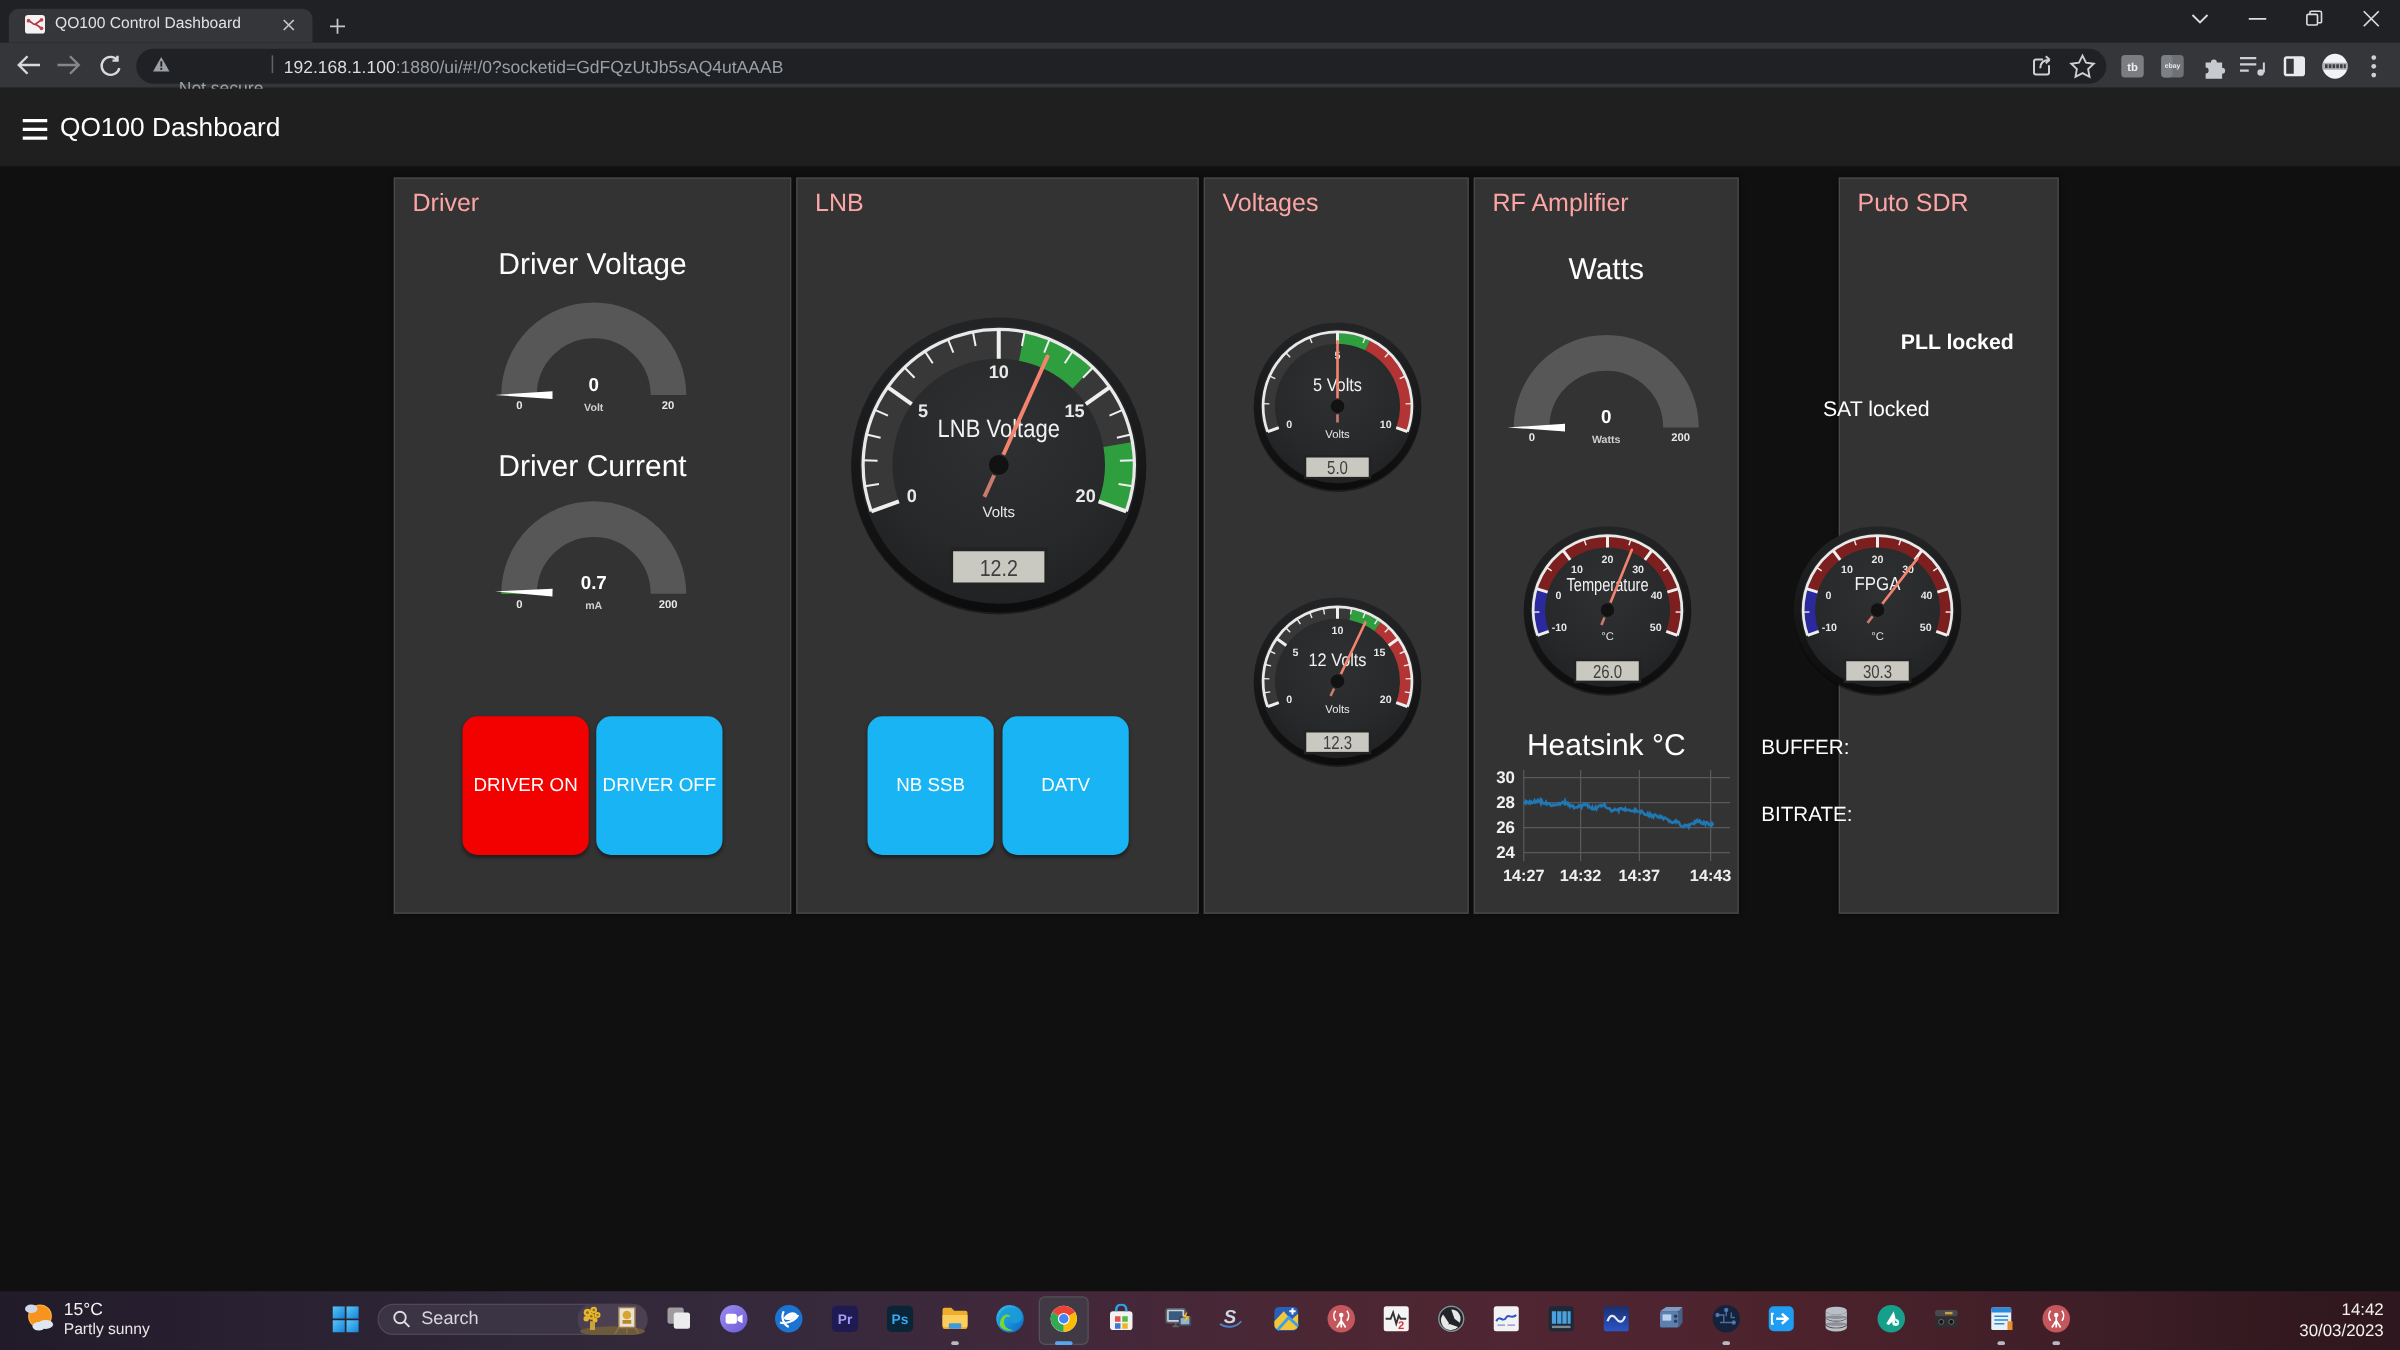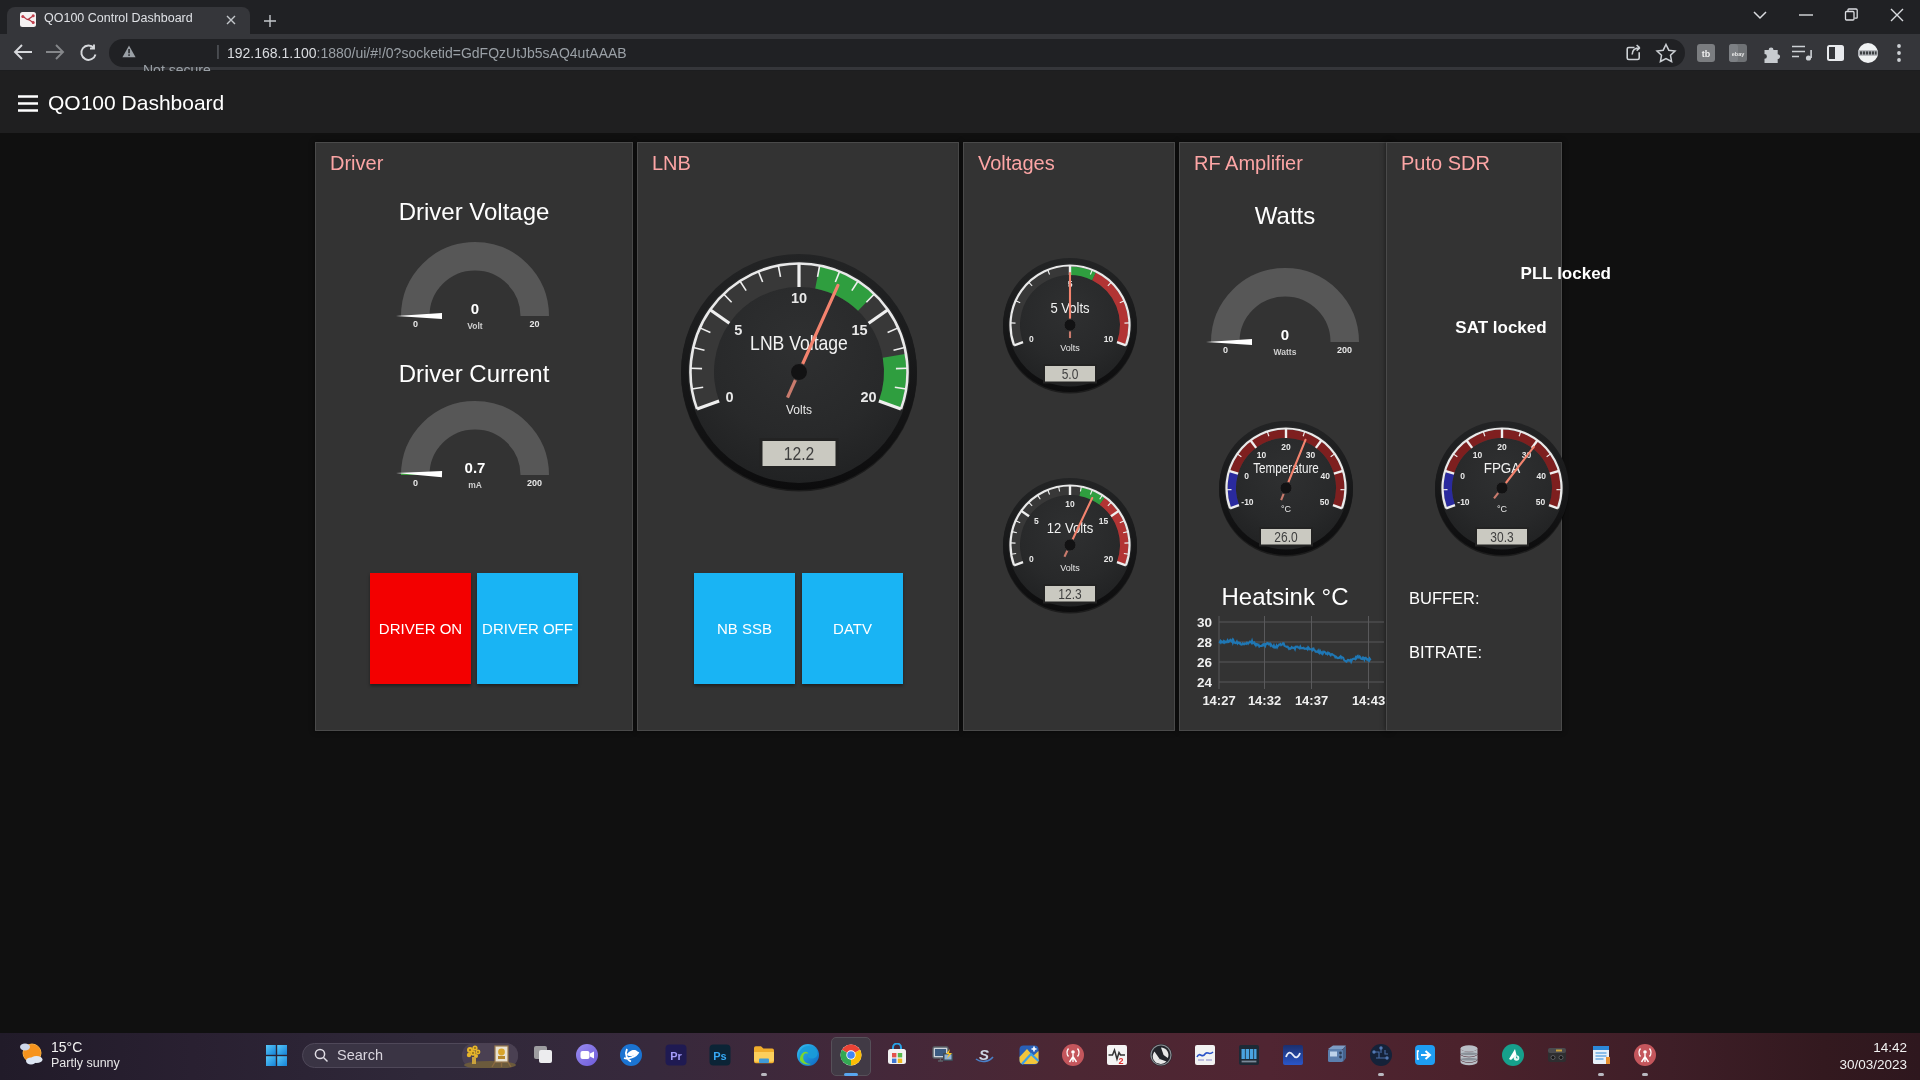--- a/index.html
+++ b/index.html
@@ -4,21 +4,21 @@
 html,body{width:1920px;height:1080px;overflow:hidden;background:#101010;font-family:"Liberation Sans",sans-serif}
 .abs{position:absolute}
 .titlebar{position:absolute;left:0;top:0;width:1920px;height:34px;background:#202124}
 .tab{position:absolute;left:7px;top:7px;width:243px;height:27px;background:#35363a;border-radius:8px 8px 0 0}
 .toolbar{position:absolute;left:0;top:34px;width:1920px;height:37px;background:#35363a;border-bottom:1px solid #1c1d1f}
 .omni{position:absolute;left:109px;top:4.5px;width:1576px;height:28px;background:#202124;border-radius:14px}
 .appbar{position:absolute;left:0;top:71px;width:1920px;height:62px;background:#1f1f20}
 .panel{position:absolute;top:142px;height:589px;background:#333333;border:1px solid #4a4a4a;box-shadow:0 0 5px rgba(0,0,0,0.6)}
 .ptitle{position:absolute;left:14px;top:9px;font-size:20px;color:#fca5a5}
 .h20{position:absolute;font-size:24px;color:#fff;text-align:center;width:100%}
-.btn{position:absolute;width:101px;height:111px;color:#fff;font-size:15px;display:flex;align-items:center;justify-content:center;border-radius:0;box-shadow:0 2px 3px rgba(0,0,0,0.4)}
+.btn{position:absolute;width:101px;height:111px;color:#fff;font-size:15px;display:flex;align-items:center;justify-content:center;border-radius:12px;box-shadow:0 2px 3px rgba(0,0,0,0.4)}
 .tbar{position:absolute;left:0;top:1033px;width:1920px;height:47px;background:linear-gradient(90deg,#211b29 0%,#292031 10%,#2f2839 22%,#37293c 34%,#43283a 45%,#4c2733 56%,#502532 66%,#4b222c 76%,#3e1e27 87%,#33191f 95%,#2e171e 100%)}
 .ticon{position:absolute;top:1043px;width:24px;height:24px}
 </style></head><body>
 
 <div class="titlebar"></div>
 <div class="tab"></div>
 <svg class="abs" style="left:20px;top:12px" width="16" height="15" viewBox="0 0 16 15">
 <rect x="0" y="0" width="16" height="15" rx="2.5" fill="#f5f2f2"></rect>
 <path d="M2 4.5 C5 4.5 5.5 7.5 8 7.5 M8 7.5 C10.5 7.5 11 10.5 14 10.5 M8 7.5 L13 4" stroke="#b03540" stroke-width="1.3" fill="none"></path>
 <circle cx="2.8" cy="4.5" r="1.5" fill="#c4414e"></circle>
@@ -100,21 +100,21 @@
   </div>
 <div class="panel" style="left:637px;width:322px">
     <div class="ptitle">LNB</div>
   </div>
 <div class="panel" style="left:963px;width:212px">
     <div class="ptitle">Voltages</div>
   </div>
 <div class="panel" style="left:1179px;width:212px">
     <div class="ptitle">RF Amplifier</div>
   </div>
-<div class="panel" style="left:1386px;width:176px">
+<div class="panel" style="left:1471px;width:176px">
     <div class="ptitle">Puto SDR</div>
   </div>
 <div class="h20" style="left:315px;top:198px;width:318px">Driver Voltage</div>
 <svg class="abs" style="left:389.5px;top:223.5px" width="170" height="110" viewBox="0 0 170 110">
 <path d="M25.25 92 A59.75 59.75 0 0 1 144.75 92" fill="none" stroke="#575757" stroke-width="28.5"></path>
 <g transform="rotate(0 85.0 92)">
       <polygon points="6.0,92 52.0,88.9 52.0,95.1" fill="#fff"></polygon>
     </g>
 <text x="85.0" y="84" font-size="15" font-weight="bold" fill="#fff" text-anchor="middle" dominant-baseline="central">0</text>
 <text x="85.0" y="101.5" font-size="8.5" font-weight="bold" fill="#cfcfcf" text-anchor="middle" dominant-baseline="central">Volt</text>
@@ -364,21 +364,21 @@
 <text x="27" y="34" font-size="13.5" font-weight="bold" fill="#f0f0f0" text-anchor="end" dominant-baseline="central">28</text>
 <text x="27" y="54" font-size="13.5" font-weight="bold" fill="#f0f0f0" text-anchor="end" dominant-baseline="central">26</text>
 <text x="27" y="74" font-size="13.5" font-weight="bold" fill="#f0f0f0" text-anchor="end" dominant-baseline="central">24</text>
 <text x="34" y="92" font-size="13" font-weight="bold" fill="#f0f0f0" text-anchor="middle" dominant-baseline="central">14:27</text>
 <text x="79.5" y="92" font-size="13" font-weight="bold" fill="#f0f0f0" text-anchor="middle" dominant-baseline="central">14:32</text>
 <text x="126.5" y="92" font-size="13" font-weight="bold" fill="#f0f0f0" text-anchor="middle" dominant-baseline="central">14:37</text>
 <text x="183.5" y="92" font-size="13" font-weight="bold" fill="#f0f0f0" text-anchor="middle" dominant-baseline="central">14:43</text>
 <polyline points="34,33.96 34.66,34.38 35.32,33.05 35.98,34.53 36.64,33.3 37.3,33.71 37.97,34.49 38.63,33.29 39.29,34.49 39.95,33.43 40.61,34.35 41.27,34.27 41.93,33.37 42.59,32.3 43.25,34.1 43.91,33.81 44.57,32.73 45.23,31.87 45.9,32.81 46.56,33.37 47.22,32.02 47.88,34.6 48.54,32.65 49.2,34.3 49.86,34.84 50.52,35.07 51.18,34.74 51.84,33.58 52.5,35.4 53.17,34.52 53.83,34.53 54.49,35.39 55.15,35.09 55.81,36.52 56.47,36.69 57.13,36.47 57.79,35.4 58.45,36.16 59.11,36.31 59.77,35.46 60.43,35.66 61.1,35.91 61.76,34.48 62.42,34.58 63.08,35.62 63.74,34.62 64.4,34.6 65.06,33.55 65.72,33.78 66.38,34.78 67.04,32.84 67.7,35.15 68.37,34.76 69.03,34.27 69.69,36.24 70.35,35.75 71.01,37.31 71.67,36.07 72.33,36.21 72.99,37.1 73.65,36.7 74.31,38.55 74.97,37.95 75.63,38.06 76.3,37.88 76.96,37.98 77.62,36.77 78.28,36.28 78.94,37.28 79.6,36.57 80.26,37.92 80.92,36.04 81.58,35.97 82.24,34.85 82.9,35.08 83.57,36.26 84.23,35.83 84.89,35.48 85.55,37.54 86.21,36.78 86.87,37.92 87.53,38.44 88.19,38.97 88.85,37.5 89.51,39.55 90.17,39.62 90.83,39.05 91.5,37.54 92.16,39.33 92.82,38.11 93.48,37.59 94.14,36.46 94.8,36.37 95.46,35.99 96.12,37.25 96.78,36.64 97.44,36.52 98.1,35.16 98.77,35.36 99.43,37.85 100.09,38.17 100.75,38.42 101.41,38.81 102.07,38.54 102.73,38.66 103.39,39.9 104.05,40.97 104.71,40.28 105.37,40.8 106.03,40.24 106.7,39.14 107.36,39.73 108.02,40.1 108.68,39.74 109.34,39.49 110,41.02 110.66,38.73 111.32,38.94 111.98,38.6 112.64,38.71 113.3,39.67 113.97,39.56 114.63,40.24 115.29,38.76 115.95,40.16 116.61,40.21 117.27,39.95 117.93,40.18 118.59,39.83 119.25,40.69 119.91,40.93 120.57,40.65 121.23,40.88 121.9,40.31 122.56,41.3 123.22,39.2 123.88,39.99 124.54,41.31 125.2,41.14 125.86,41.15 126.52,41.36 127.18,42.24 127.84,40.61 128.5,40.49 129.17,42.11 129.83,42.32 130.49,43.61 131.15,43.82 131.81,43.45 132.47,43.9 133.13,42.69 133.79,44.68 134.45,45.26 135.11,42.96 135.77,44.17 136.43,45.27 137.1,44.34 137.76,45.79 138.42,44.6 139.08,43.54 139.74,43.95 140.4,44.49 141.06,45.73 141.72,45.56 142.38,46.19 143.04,44.73 143.7,45.55 144.37,45.23 145.03,46.73 145.69,47.33 146.35,46.12 147.01,46 147.67,46.67 148.33,47.12 148.99,47.41 149.65,47.9 150.31,49.34 150.97,48.69 151.63,49.22 152.3,50.18 152.96,50.29 153.62,49.75 154.28,49.91 154.94,48.89 155.6,48.31 156.26,50.02 156.92,49.12 157.58,49.37 158.24,49.84 158.9,51.75 159.57,52.51 160.23,52.87 160.89,53.33 161.55,53.69 162.21,52.63 162.87,51.85 163.53,51.94 164.19,52.82 164.85,52.3 165.51,51.86 166.17,53.66 166.83,52.1 167.5,51.11 168.16,51.01 168.82,50.65 169.48,50.93 170.14,51.27 170.8,49.25 171.46,50 172.12,48.35 172.78,47.89 173.44,49.55 174.1,49.7 174.77,48.44 175.43,49.18 176.09,50.79 176.75,51.06 177.41,51.16 178.07,49.37 178.73,49.77 179.39,51.62 180.05,49.98 180.71,49.71 181.37,50.68 182.03,51.61 182.7,51.22 183.36,52.44 184.02,52.87 184.68,50.51 185.34,51.48 186,51.93" fill="none" stroke="#1f77b4" stroke-width="2"></polyline>
 </svg>
 <div class="abs" style="left:1395px;top:264px;width:216px;text-align:right;font-size:17px;font-weight:bold;color:#fff">PLL locked</div>
-<div class="abs" style="left:1395px;top:318px;width:212px;text-align:center;font-size:17px;font-weight:bold;color:#fff">SAT locked</div>
+<div class="abs" style="left:1395px;top:318px;width:212px;text-align:center;font-size:17px;font-weight:normal;color:#fff">SAT locked</div>
 <svg class="abs" style="left:1427.0px;top:413.0px" width="150" height="150" viewBox="0 0 150 150">
 <defs>
       <radialGradient id="ffpg" cx="50%" cy="38%" r="75%">
         <stop offset="0%" stop-color="#2f3031"></stop>
         <stop offset="55%" stop-color="#28292a"></stop>
         <stop offset="100%" stop-color="#1d1e1f"></stop>
       </radialGradient>
       <linearGradient id="bfpg" x1="0" y1="0" x2="0" y2="1">
         <stop offset="0%" stop-color="#232425"></stop>
         <stop offset="100%" stop-color="#0c0c0d"></stop>

